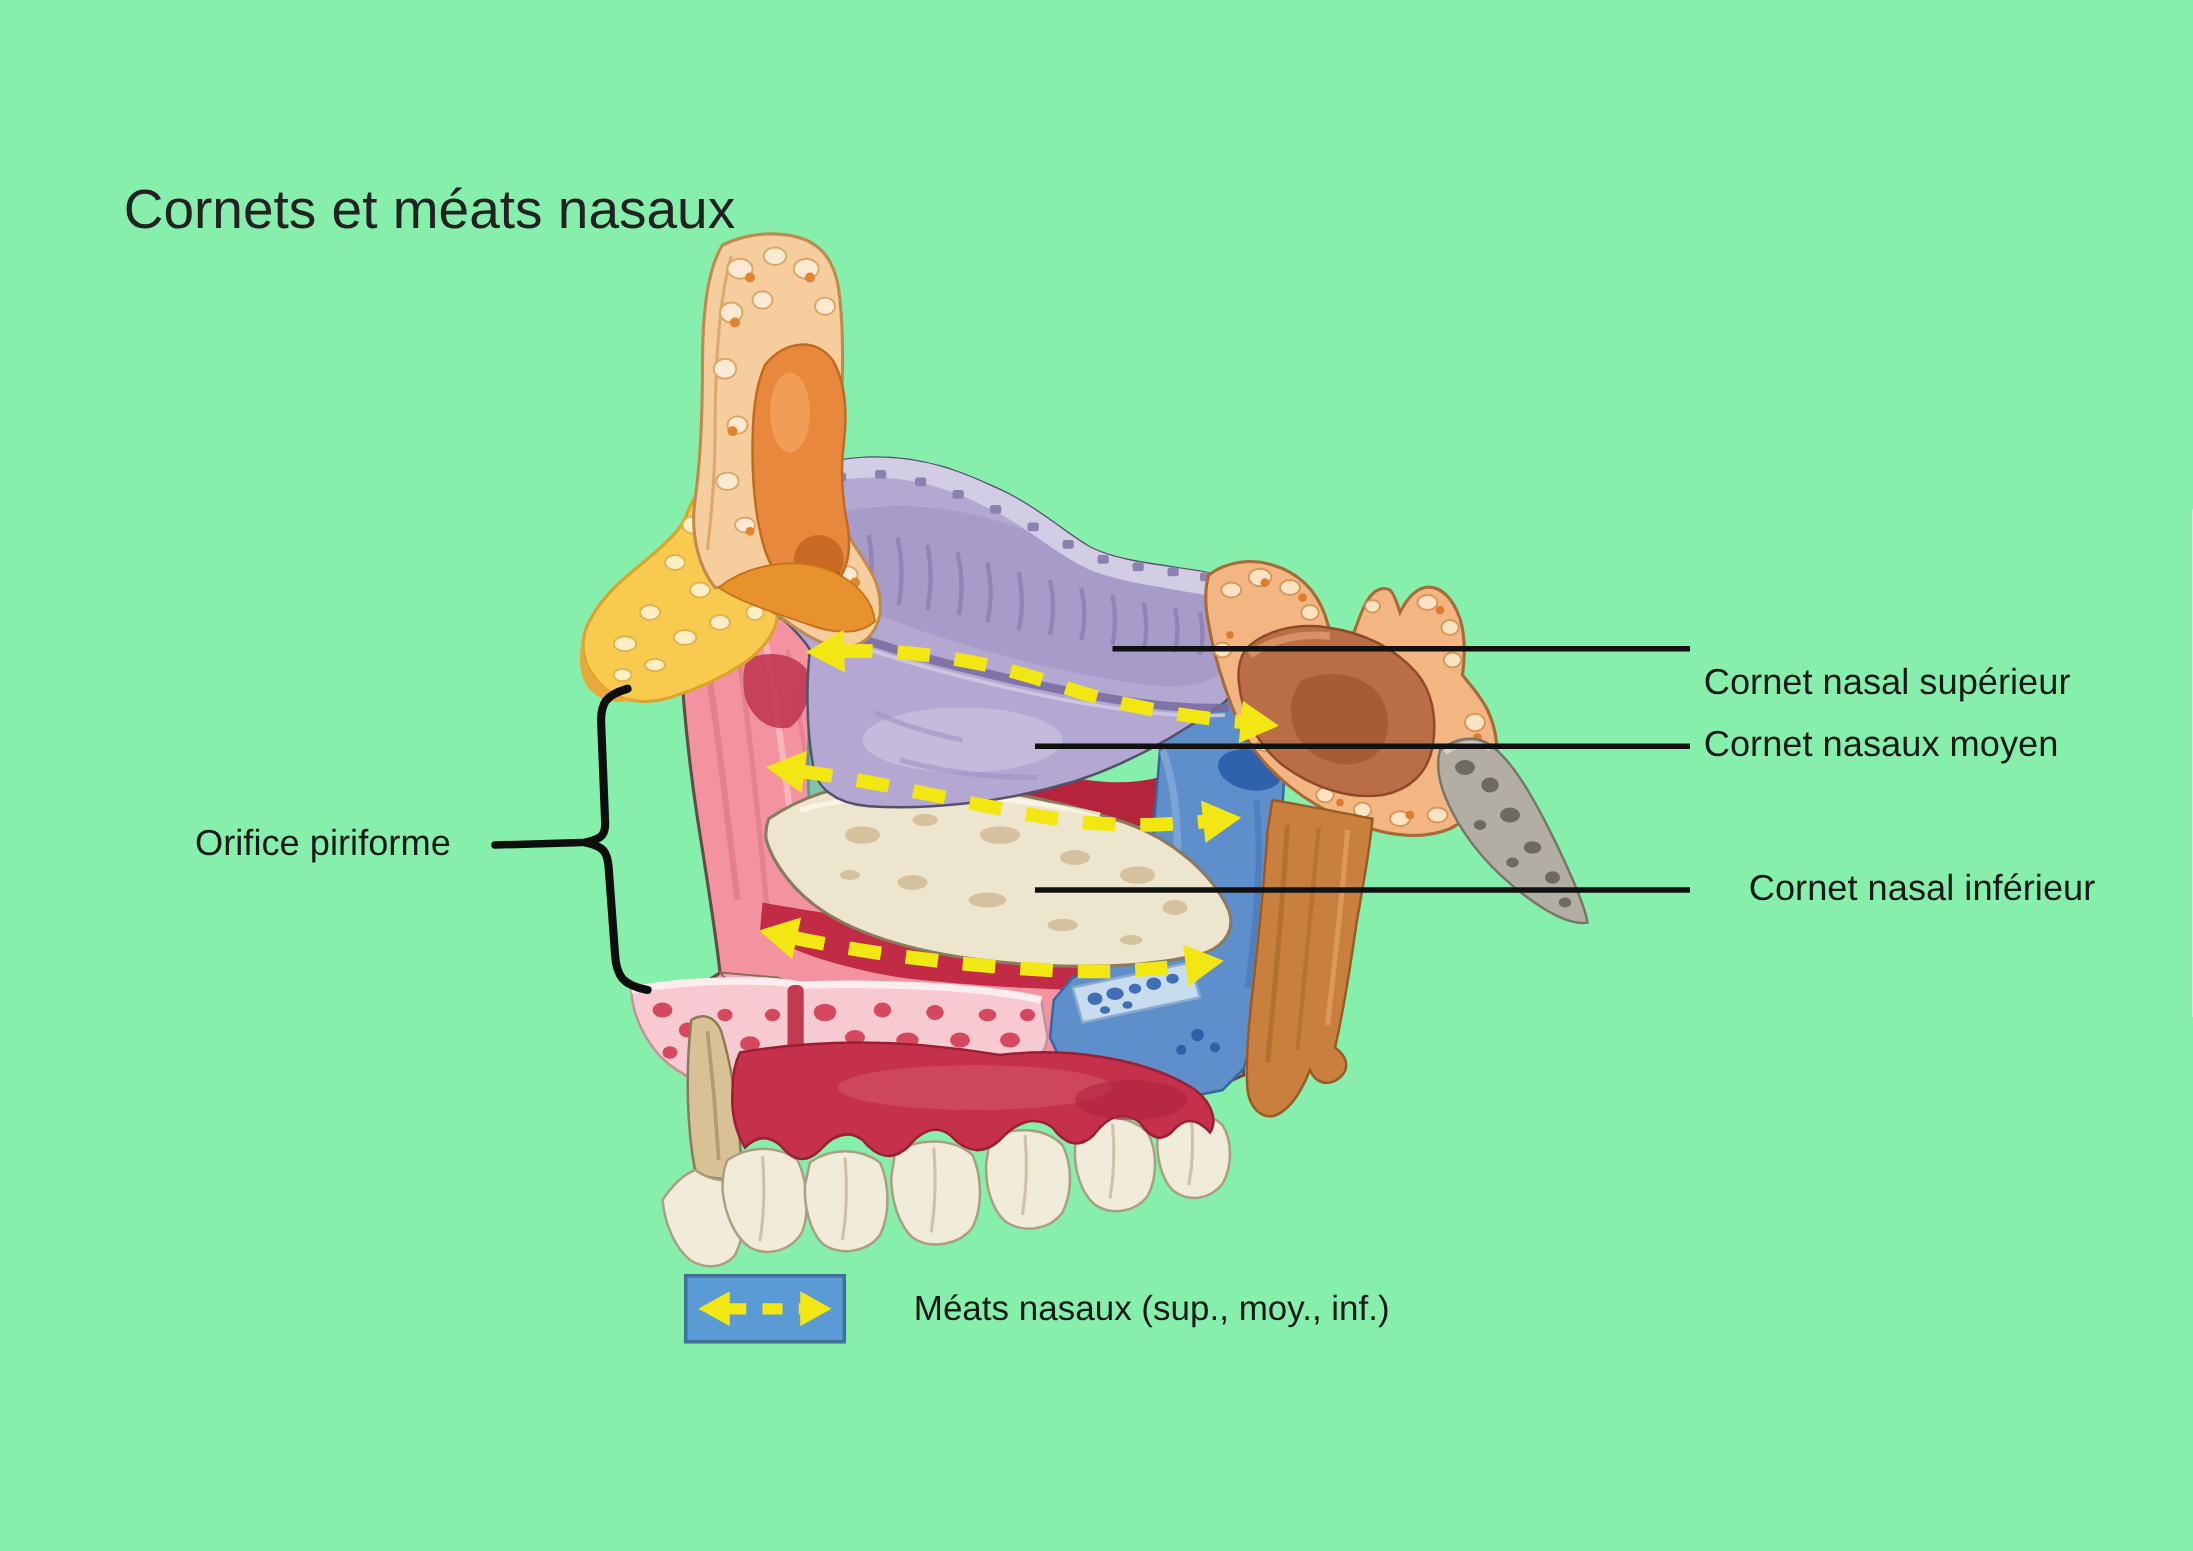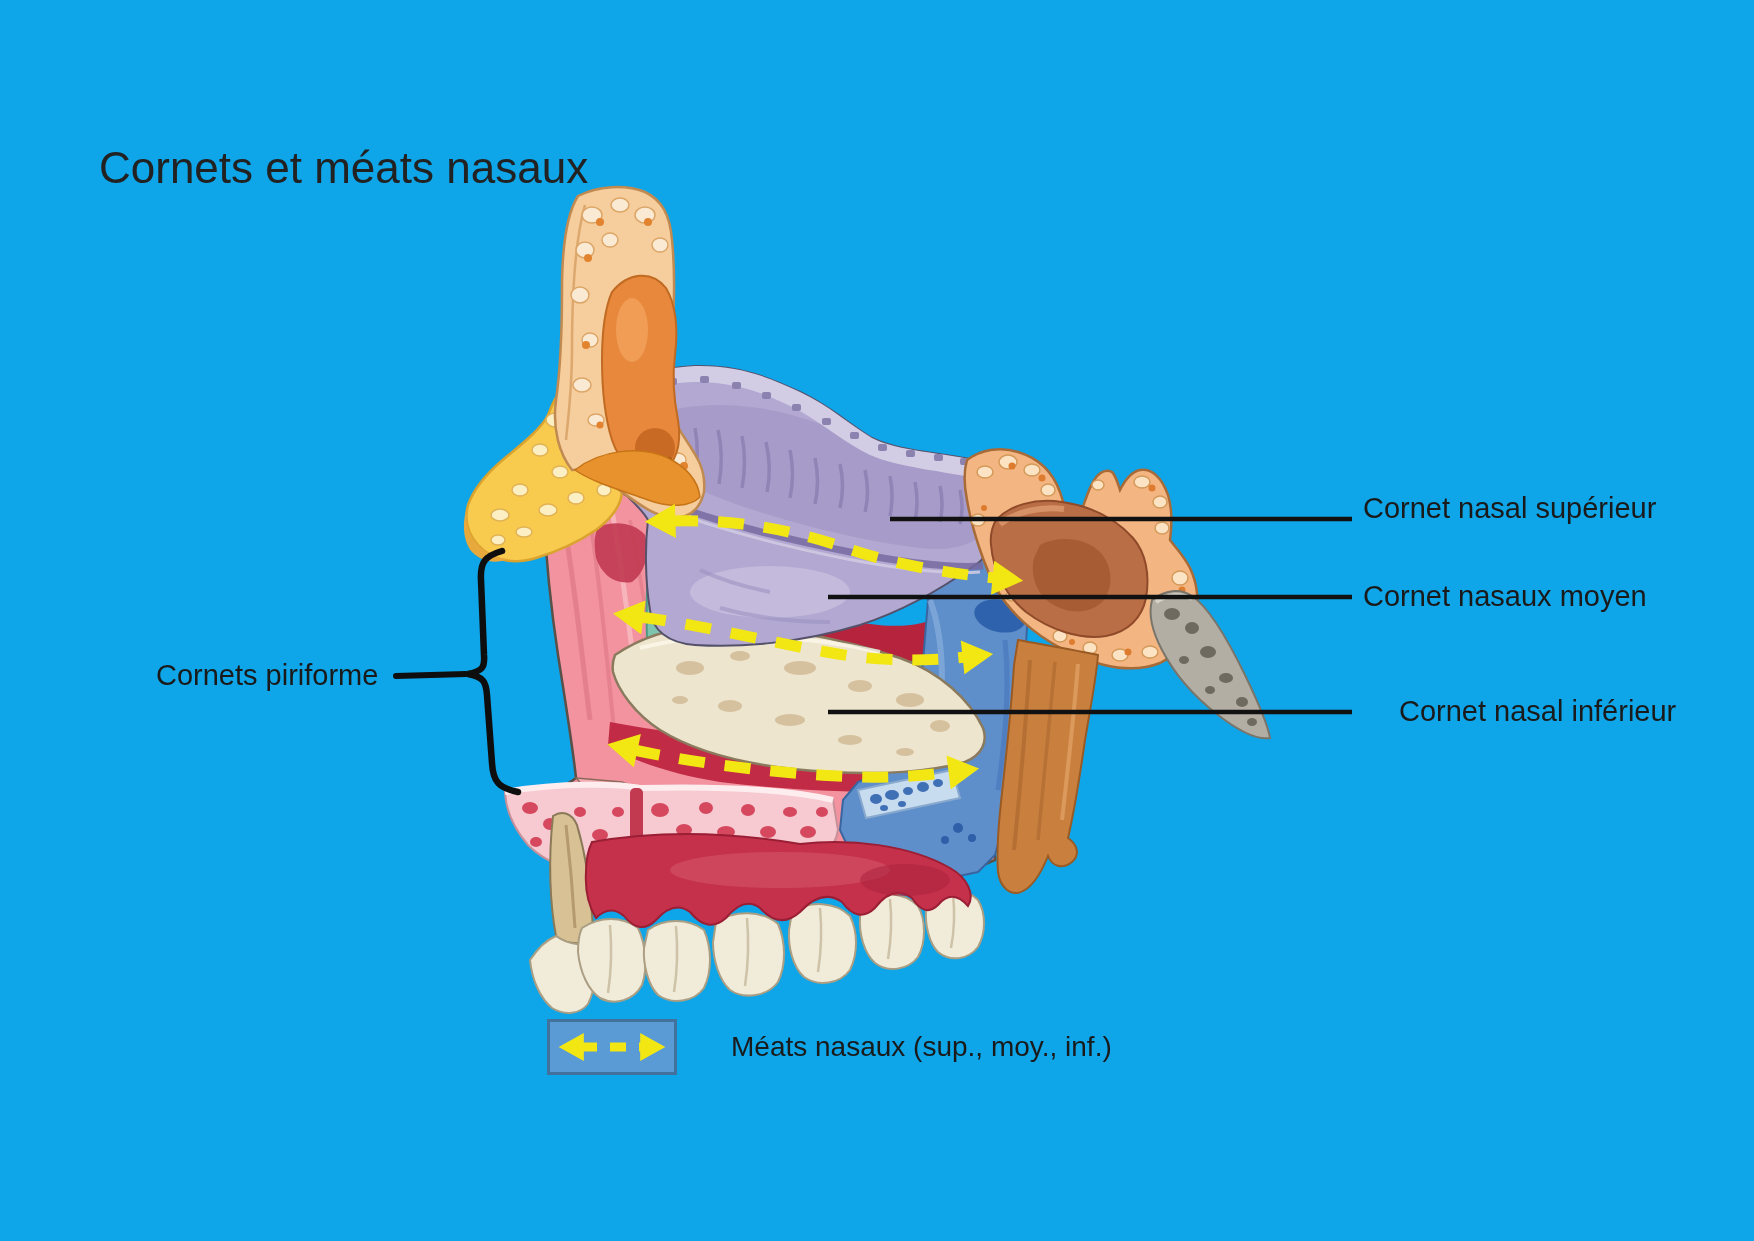--- a/index.html
+++ b/index.html
@@ -1,16 +1,16 @@
 <!DOCTYPE html>
 <html><head>
 <meta charset="utf-8">
 <style>
   html,body{margin:0;padding:0;background:#fff;}
-  .stage{position:relative;width:1754px;height:1241px;background:#0ea5e9;overflow:hidden;
+  .stage{position:relative;width:1754px;height:1241px;background:#86efac;overflow:hidden;
          font-family:"Liberation Sans",sans-serif;color:#1c1c1c;}
   .stage svg.art{position:absolute;left:0;top:0;}
   .txt{position:absolute;white-space:nowrap;color:#1a1a1a;}
   .title{font-size:44px;color:#222;}
   .lbl{font-size:29px;}
   .legend-box{position:absolute;left:547px;top:1019px;width:130px;height:56px;
               box-sizing:border-box;}
   .legend-text{font-size:28px;}
 </style>
 </head>
@@ -392,24 +392,24 @@
 
   <g stroke="#0e0e0e" fill="none" stroke-linecap="round">
     <path d="M 502,551 C 485,556 480,562 481,580 L 484,655 C 485,668 482,671 468,674
              C 483,677 486,681 487,695 L 492,763 C 493,782 499,788 518,792" stroke-width="6.5"></path>
     <line x1="396" y1="676" x2="466" y2="674" stroke-width="6"></line>
   </g>
 </svg>
 
 <div class="txt title" style="left:99px;top:143px;">Cornets et méats nasaux</div>
 
-<div class="txt lbl" style="left:1363px;top:492px;text-align:center;">Cornet nasal supérieur</div>
+<div class="txt lbl" style="left:1363px;top:530px;text-align:center;">Cornet nasal supérieur</div>
 <div class="txt lbl" style="left:1363px;top:580px;">Cornet nasaux moyen</div>
 <div class="txt lbl" style="left:1399px;top:695px;">Cornet nasal inférieur</div>
-<div class="txt lbl" style="left:156px;top:659px;">Cornets piriforme</div>
+<div class="txt lbl" style="left:156px;top:659px;">Orifice piriforme</div>
 
 <div class="legend-box">
   <svg width="130" height="56" viewBox="0 0 130 56">
     <rect x="1.5" y="1.5" width="127" height="53" fill="#5B9BD5" stroke="#41719C" stroke-width="3"></rect>
     <line x1="34" y1="28" x2="96" y2="28" stroke="#F2E713" stroke-width="9" stroke-dasharray="16 13" marker-start="url(#lah)" marker-end="url(#lah)"></line>
     <defs>
       <marker id="lah" viewBox="0 0 4 4" refX="0.4" refY="2" markerWidth="3.2" markerHeight="3.1" orient="auto-start-reverse">
             <path d="M0,0 L3.6,2 L0,4 Z" fill="#F2E713"></path>
           </marker>
     </defs>

